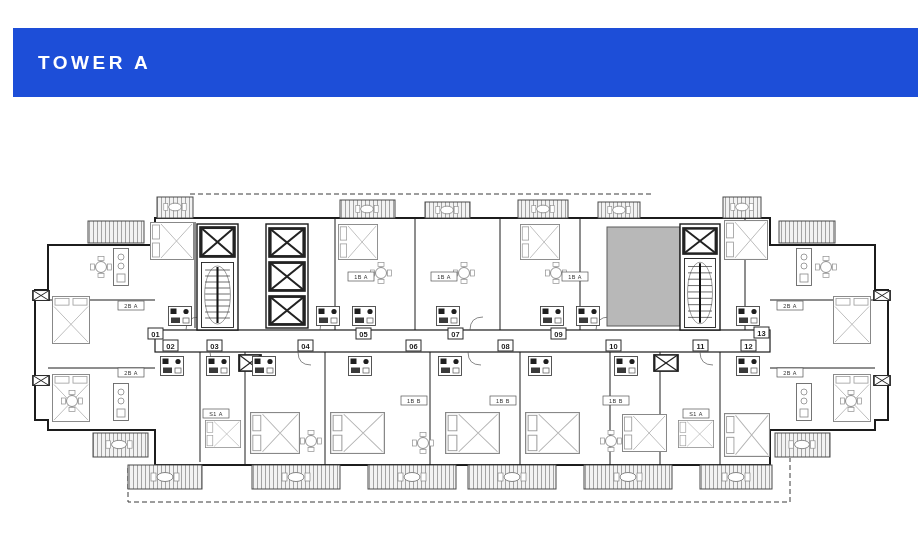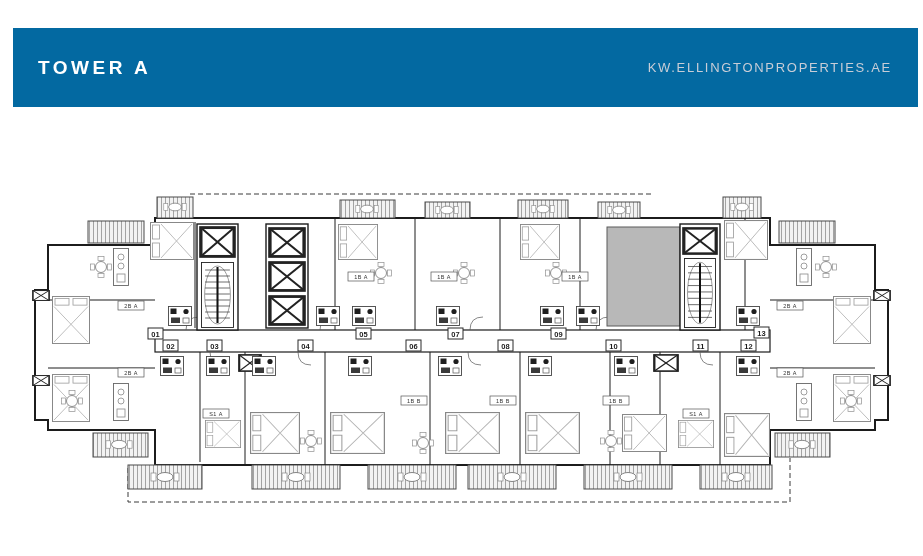--- a/index.html
+++ b/index.html
@@ -1,22 +1,22 @@
 <!DOCTYPE html>
 <html><head>
 <meta charset="utf-8">
 <style>
   html,body{margin:0;padding:0;}
   body{
     width:923px;height:556px;position:relative;overflow:hidden;
     background:#ffffff;font-family:"Liberation Sans",sans-serif;
   }
   .header{
-    position:absolute;left:13px;top:28px;width:905px;height:79px;
-    background:#0369a1;display:flex;align-items:center;
+    position:absolute;left:13px;top:28px;width:905px;height:69px;
+    background:#1d4ed8;display:flex;align-items:center;
     justify-content:space-between;padding:0 26px 0 25px;box-sizing:border-box;
   }
   .title{color:#ffffff;font-size:19px;font-weight:bold;letter-spacing:3.5px;}
   .site{color:#c8cdd7;font-size:13px;letter-spacing:1.7px;}
   .plan{position:absolute;left:0;top:0;}
   .outline{fill:#ffffff;stroke:#1c1c1c;stroke-width:2;}
   .wall{stroke:#1c1c1c;stroke-width:1;fill:none;}
   .thin{stroke:#555;stroke-width:.7;fill:none;}
   .dash{stroke:#3a3a3a;stroke-width:1;fill:none;stroke-dasharray:5 3;}
   .balc{fill:url(#hatch);stroke:#4a4a4a;stroke-width:1;}
@@ -25,21 +25,20 @@
   .utag-b{fill:#ffffff;stroke:#2a2a2a;stroke-width:1;}
   .utag-t{font:bold 7.5px "Liberation Sans",sans-serif;fill:#1c1c1c;text-anchor:middle;}
   .ttag-b{fill:#ffffff;stroke:#555;stroke-width:.7;}
   .ttag-t{font:5.5px "Liberation Sans",sans-serif;fill:#333;text-anchor:middle;letter-spacing:.5px;}
 </style>
 </head>
 <body>
 
 <div class="header">
   <span class="title">TOWER A</span>
-  <span class="site">KW.ELLINGTONPROPERTIES.AE</span>
 </div>
 
 <svg class="plan" width="923" height="556" viewBox="0 0 923 556">
   <defs>
     <pattern id="hatch" width="4" height="4" patternUnits="userSpaceOnUse">
       <rect width="4" height="4" fill="#f2f2f2"></rect>
       <path d="M1.5,0 V4" stroke="#a3a3a3" stroke-width="1"></path>
     </pattern>
     <symbol id="xbox" viewBox="0 0 10 10" preserveAspectRatio="none">
       <rect x=".5" y=".5" width="9" height="9" fill="#ffffff" stroke="#222" stroke-width=".9"></rect>

